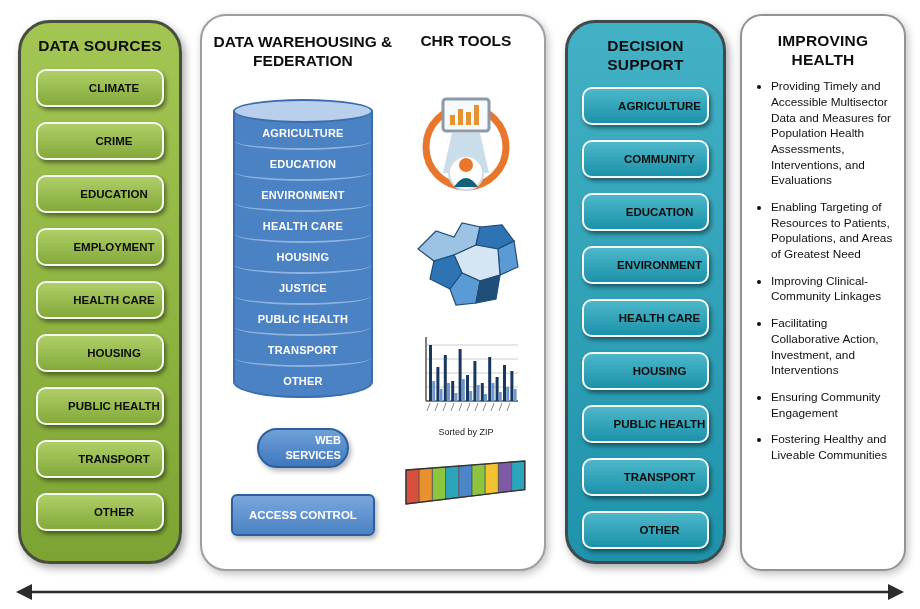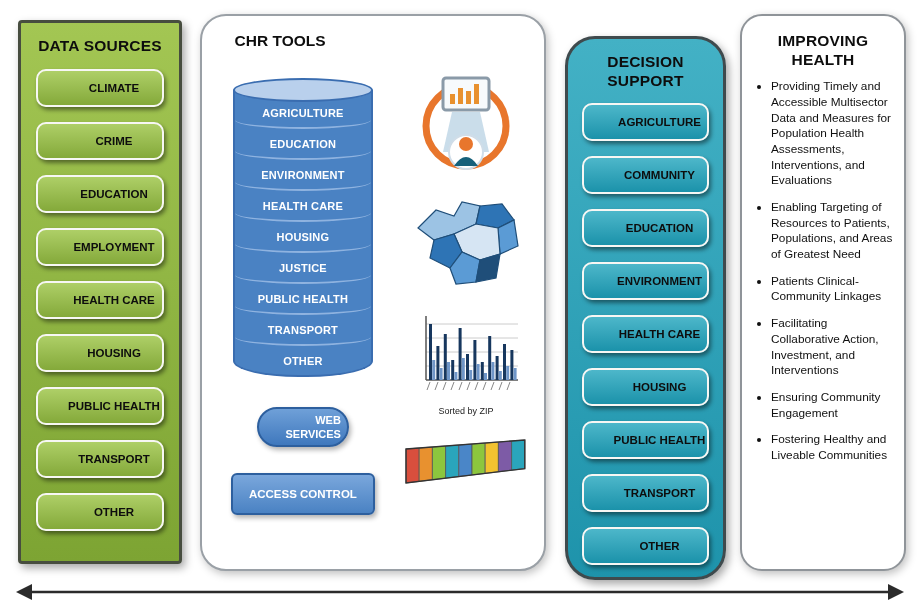--- a/index.html
+++ b/index.html
@@ -8,27 +8,27 @@
     font-family:"Liberation Sans", sans-serif; overflow:hidden;
   }
   .panel { position:absolute; box-sizing:border-box; }
   .panel-title {
     text-align:center; font-weight:bold; font-size:15.5px; color:#0d0d0d;
     line-height:1.2; letter-spacing:.2px;
   }
   
   .p-green {
     left:18px; top:20px; width:164px; height:544px;
-    border:3px solid #474d3f; border-radius:4px;
+    border:3px solid #474d3f; border-radius:32px;
     background:linear-gradient(180deg,#a3c653,#7da433);
     box-shadow:3px 4px 8px rgba(0,0,0,.35);
     padding:14px 15px 0;
   }
   .p-teal {
-    left:565px; top:36px; width:161px; height:544px;
+    left:565px; top:20px; width:161px; height:544px;
     border:3px solid #3f4a4d; border-radius:30px;
     background:linear-gradient(180deg,#43b1c5,#1e93ab);
     box-shadow:3px 4px 8px rgba(0,0,0,.35);
     padding:14px 14px 0;
   }
   .items { display:flex; flex-direction:column; gap:15px; margin-top:13px; }
   .btn {
     height:34px; border-radius:10px; border:2px solid #f7f7f4;
     display:flex; align-items:center; justify-content:center;
     font-weight:bold; font-size:11.5px; color:#0d0d0d;
@@ -119,20 +119,21 @@
       <div class="btn btn-green">HEALTH CARE</div>
       <div class="btn btn-green">HOUSING</div>
       <div class="btn btn-green">PUBLIC HEALTH</div>
       <div class="btn btn-green">TRANSPORT</div>
       <div class="btn btn-green">OTHER</div>
     </div>
   </div>
 
   <div class="panel p-mid">
     <div class="mid-headers">
+      <div class="h-left">DATA WAREHOUSING &amp; FEDERATION</div>
       <div class="h-right">CHR TOOLS</div>
     </div>
     <div class="mid-body">
 
       <div class="col-db">
         <div class="db">
           <div class="db-cap"></div>
           <div class="db-body">
             <div class="db-row">AGRICULTURE</div>
             <div class="db-row">EDUCATION</div>
@@ -263,21 +264,21 @@
       <div class="btn btn-teal">TRANSPORT</div>
       <div class="btn btn-teal">OTHER</div>
     </div>
   </div>
 
   <div class="panel p-right">
     <div class="panel-title">IMPROVING HEALTH</div>
     <ul class="bullets">
       <li>Providing Timely and Accessible Multisector Data and Measures for Population Health Assessments, Interventions, and Evaluations</li>
       <li>Enabling Targeting of Resources to Patients, Populations, and Areas of Greatest Need</li>
-      <li>Patients Clinical-Community Linkages</li>
+      <li>Improving Clinical-Community Linkages</li>
       <li>Facilitating Collaborative Action, Investment, and Interventions</li>
       <li>Ensuring Community Engagement</li>
       <li>Fostering Healthy and Liveable Communities</li>
     </ul>
   </div>
 
   <svg class="bottom-arrow" width="892" height="22" viewBox="0 0 892 22">
     <line x1="16" y1="11" x2="876" y2="11" stroke="#2b2b2b" stroke-width="2.5"></line>
     <polygon points="2,11 18,3 18,19" fill="#2b2b2b"></polygon>
     <polygon points="890,11 874,3 874,19" fill="#2b2b2b"></polygon>

